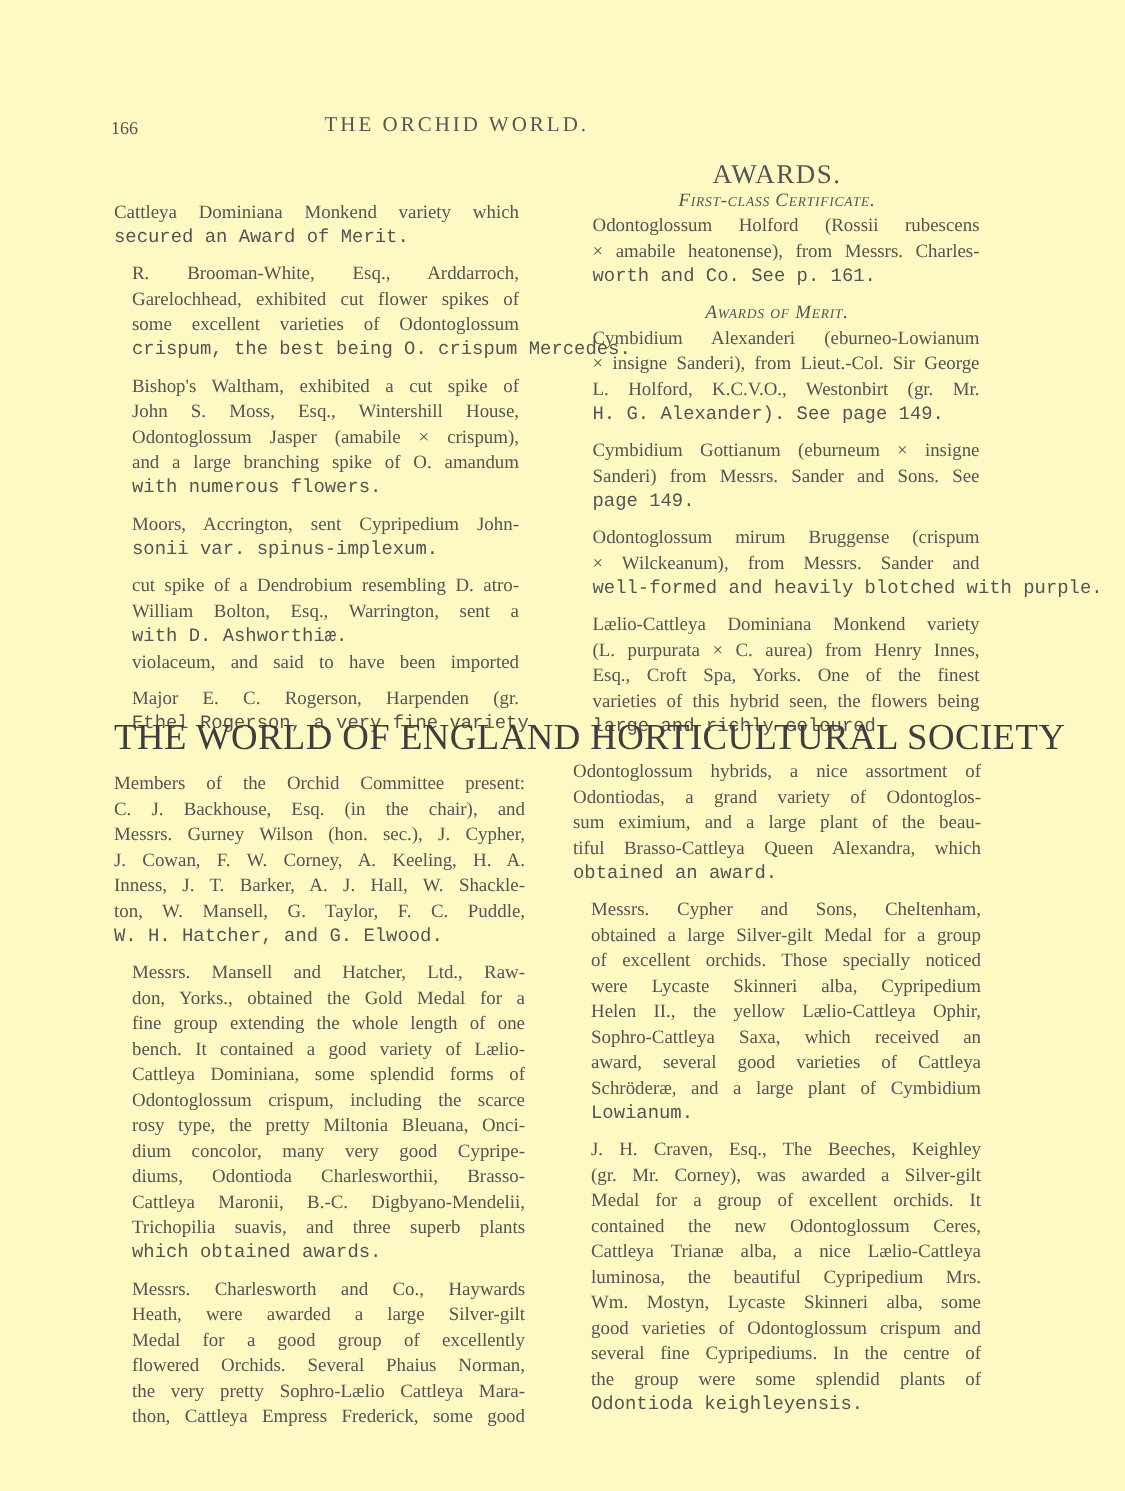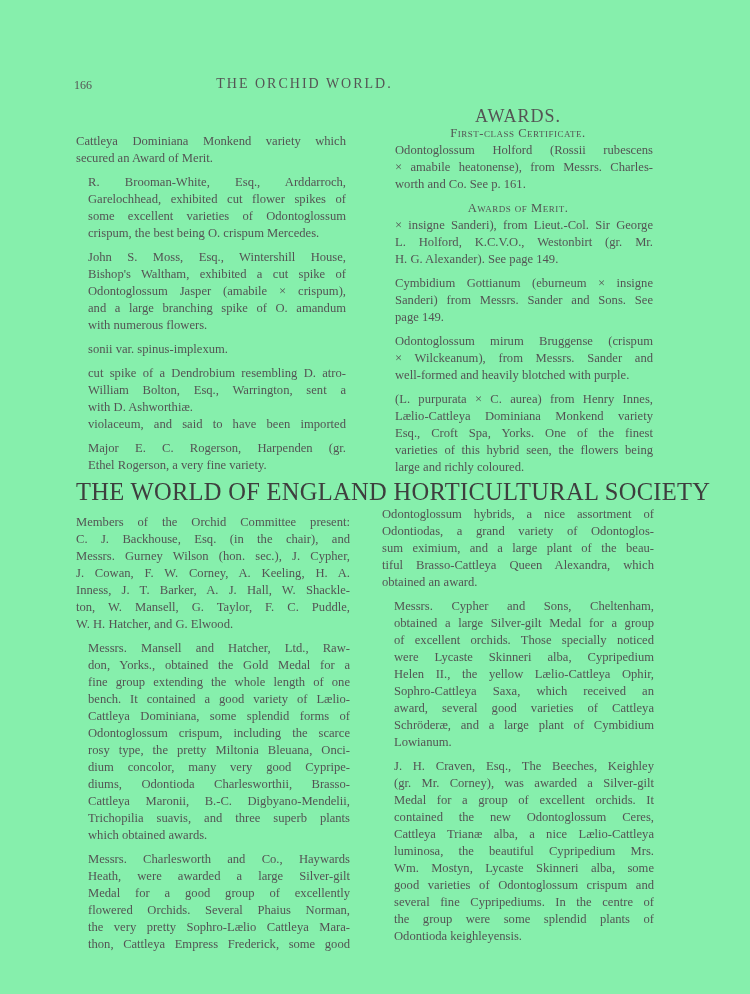--- a/index.html
+++ b/index.html
@@ -1,33 +1,33 @@
 <!DOCTYPE html>
 <html><head>
 <meta charset="utf-8">
 <style>
   html, body { margin: 0; padding: 0; background: #ffffff; }
   body { width: 750px; height: 994px; position: relative; overflow: hidden;
          font-family: "Liberation Serif", "DejaVu Serif", serif; color: #4a4a4a; }
-  .page { position: absolute; left: 0; top: 0; width: 750px; height: 994px; background: #86efac; }
+  .page { position: absolute; left: 0; top: 0; width: 750px; height: 994px; background: #fef9c3; }
   .pagenum { position: absolute; left: 74px; top: 78px; font-size: 12px; color: #555; }
   .running { position: absolute; left: 0; width: 609px; top: 76px; text-align: center;
              font-size: 14px; letter-spacing: 2px; color: #555; }
   .col { position: absolute; font-size: 12.6px; line-height: 17px; color: #545454; }
   .col-left-top { left: 76px; top: 113px; width: 270px; margin-top: 20px; }
   .col-right-top { left: 383px; top: 108px; width: 270px; }
   .col-left-bot { left: 76px; top: 514px; width: 274px; }
   .col-right-bot { left: 382px; top: 506px; width: 272px; }
   .line { display: block; white-space: nowrap; text-align: justify; text-align-last: justify; }
-  .line.last { text-align-last: left; }
+  .line.last { text-align-last: left; font-family: Liberation Mono, monospace; }
   .line.center { text-align: center; text-align-last: center; }
   .para { margin-bottom: 7px; }
   .indent { padding-left: 12px; }
   .awards-title { font-size: 18px; letter-spacing: 1px; }
-  .smallcaps { font-variant: small-caps; letter-spacing: 0.5px; }
+  .smallcaps { font-variant: small-caps; letter-spacing: 0.5px; font-style: italic; }
   .section-heading { position: absolute; left: 76px; top: 478px; width: 580px;
                      font-size: 24.5px; letter-spacing: 0.3px; color: #3e3e3e; white-space: nowrap; }
 </style>
 </head>
 <body>
 
 <div class="page">
   <div class="pagenum">166</div>
   <div class="running">THE ORCHID WORLD.</div>
 
@@ -36,27 +36,28 @@
         <span class="line">Cattleya Dominiana Monkend variety which</span>
         <span class="line last">secured an Award of Merit.</span>
       </div>
       <div class="para indent">
         <span class="line">R. Brooman-White, Esq., Arddarroch,</span>
         <span class="line">Garelochhead, exhibited cut flower spikes of</span>
         <span class="line">some excellent varieties of Odontoglossum</span>
         <span class="line last">crispum, the best being O. crispum Mercedes.</span>
       </div>
       <div class="para indent">
+        <span class="line">Bishop's Waltham, exhibited a cut spike of</span>
         <span class="line">John S. Moss, Esq., Wintershill House,</span>
-        <span class="line">Bishop's Waltham, exhibited a cut spike of</span>
         <span class="line">Odontoglossum Jasper (amabile × crispum),</span>
         <span class="line">and a large branching spike of O. amandum</span>
         <span class="line last">with numerous flowers.</span>
       </div>
       <div class="para indent">
+        <span class="line">Moors, Accrington, sent Cypripedium John-</span>
         <span class="line last">sonii var. spinus-implexum.</span>
       </div>
       <div class="para indent">
         <span class="line">cut spike of a Dendrobium resembling D. atro-</span>
         <span class="line">William Bolton, Esq., Warrington, sent a</span>
         <span class="line last">with D. Ashworthiæ.</span>
         <span class="line">violaceum, and said to have been imported</span>
       </div>
       <div class="para indent">
         <span class="line">Major E. C. Rogerson, Harpenden (gr.</span>
@@ -68,37 +69,38 @@
     <span class="line center awards-title">AWARDS.</span>
     <span class="line center smallcaps">First-class Certificate.</span>
     <div class="para indent">
         <span class="line">Odontoglossum Holford (Rossii rubescens</span>
         <span class="line">× amabile heatonense), from Messrs. Charles-</span>
         <span class="line last">worth and Co. See p. 161.</span>
       </div>
     <span class="line center smallcaps">Awards of Merit.</span>
     <div>
         <div class="para indent">
+          <span class="line">Cymbidium Alexanderi (eburneo-Lowianum</span>
           <span class="line">× insigne Sanderi), from Lieut.-Col. Sir George</span>
           <span class="line">L. Holford, K.C.V.O., Westonbirt (gr. Mr.</span>
           <span class="line last">H. G. Alexander). See page 149.</span>
         </div>
         <div class="para indent">
           <span class="line">Cymbidium Gottianum (eburneum × insigne</span>
           <span class="line">Sanderi) from Messrs. Sander and Sons. See</span>
           <span class="line last">page 149.</span>
         </div>
         <div class="para indent">
           <span class="line">Odontoglossum mirum Bruggense (crispum</span>
           <span class="line">× Wilckeanum), from Messrs. Sander and</span>
           <span class="line last">well-formed and heavily blotched with purple.</span>
         </div>
         <div class="para indent">
+          <span class="line">Lælio-Cattleya Dominiana Monkend variety</span>
           <span class="line">(L. purpurata × C. aurea) from Henry Innes,</span>
-          <span class="line">Lælio-Cattleya Dominiana Monkend variety</span>
           <span class="line">Esq., Croft Spa, Yorks. One of the finest</span>
           <span class="line">varieties of this hybrid seen, the flowers being</span>
           <span class="line last">large and richly coloured.</span>
         </div>
       </div>
   </div>
 
   <div class="section-heading">THE WORLD OF ENGLAND HORTICULTURAL SOCIETY</div>
 
   <div class="col col-left-bot">

